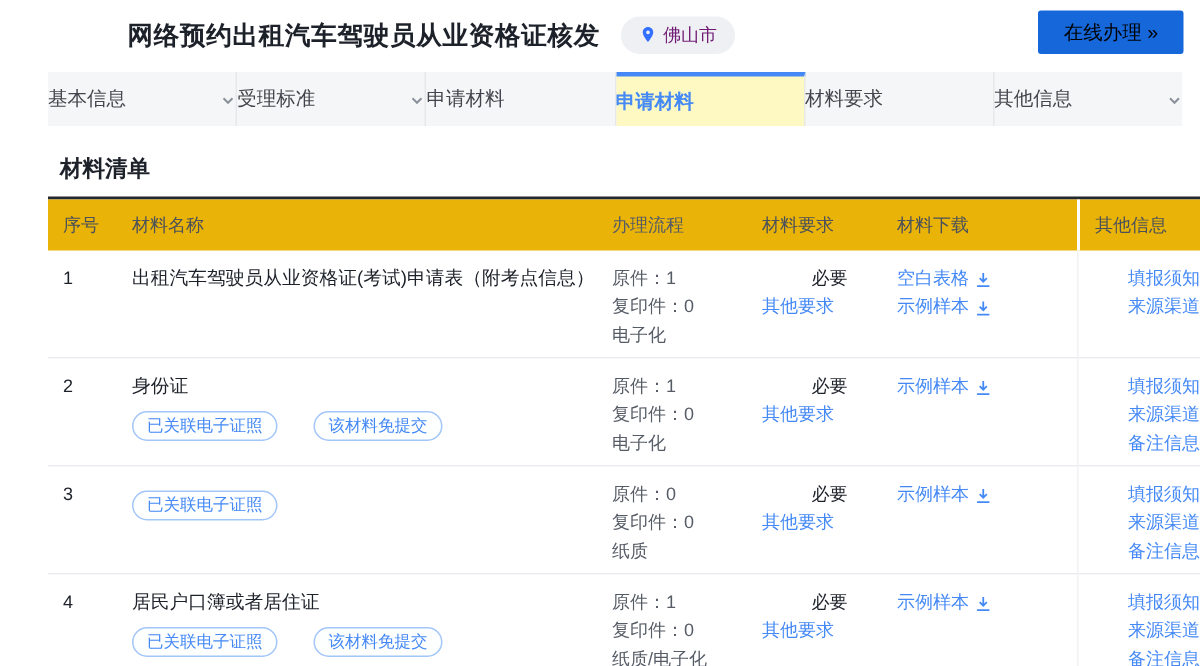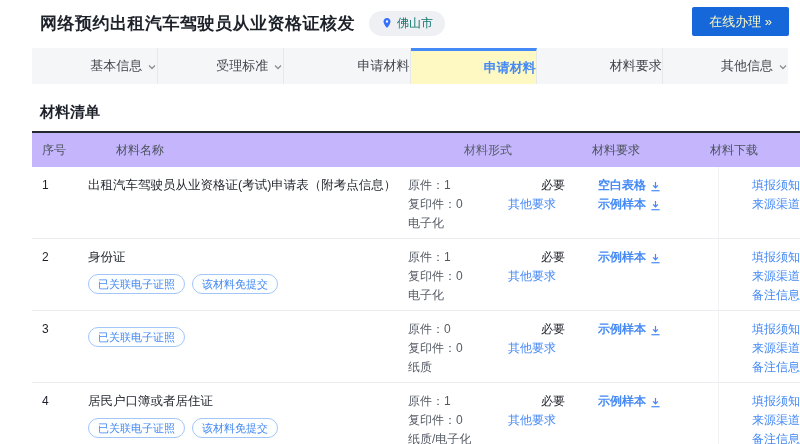--- a/index.html
+++ b/index.html
@@ -11,57 +11,57 @@
     --divider:#e7e8ea;
     --row-line:#ebedf0;
   }
   *{margin:0;padding:0;box-sizing:border-box;}
   html,body{width:800px;height:444px;overflow:hidden;background:#fff;
     font-family:"Liberation Sans","DejaVu Sans",sans-serif;color:var(--text-dark);}
   a{text-decoration:none;cursor:pointer;}
 
   
   .header{position:relative;height:46px;display:flex;align-items:center;padding-left:40px;}
-  .page-title{font-size:17px;font-weight:bold;letter-spacing:.5px;}
+  .page-title{font-size:17px;font-weight:bold;letter-spacing:.5px;margin-left:45px;}
   .loc-pill{display:inline-flex;align-items:center;gap:4px;margin-left:14px;background:#eef0f3;
-    border-radius:13px;padding:4px 12px;font-size:12px;color:#0f766e;cursor:pointer;text-align:center;}
+    border-radius:13px;padding:4px 12px;font-size:12px;color:#701a75;cursor:pointer;text-align:center;}
   .loc-pill svg{display:block;}
   .cta-btn{position:absolute;right:11px;top:7px;height:29px;padding:0 17px;background:var(--accent);
-    color:#fef9c3;font-size:13px;border:none;border-radius:2px;cursor:pointer;display:flex;align-items:center;font-family:inherit;}
+    color:#000000;font-size:13px;border:none;border-radius:2px;cursor:pointer;display:flex;align-items:center;font-family:inherit;}
 
   
   .tabbar{margin:2px 12px 0 32px;width:756px;height:36px;display:flex;background:var(--tab-bg);}
-  .tab{flex:1;display:flex;align-items:center;justify-content:flex-end;gap:5px;font-size:13px;
+  .tab{flex:1;display:flex;align-items:center;justify-content:space-between;gap:5px;font-size:13px;
     color:#42454d;border-right:1px solid var(--divider);cursor:pointer;font-family:Liberation Serif, serif;}
   .tab:last-child{border-right:none;}
   .tab .chev{display:flex;color:#8a9099;margin-top:1px;}
   .tab.active{background:#fef9c3;color:var(--link);border-top:3px solid var(--link);font-weight:bold;}
 
   
   .section-title{margin:19px 0 9px 40px;font-size:15px;font-weight:bold;}
 
   
   .mat-table{margin-left:32px;width:768px;border-top:2px solid #23272e;font-size:12px;}
-  .thead{display:flex;align-items:center;background:#c4b5fd;height:34px;color:#4b515a;gap:28px;}
+  .thead{display:flex;align-items:center;background:#eab308;height:34px;color:#4b515a;}
   .trow{display:flex;padding:9px 0 5px;border-bottom:1px solid var(--row-line);line-height:19px;}
   .col-no{width:56px;padding-left:10px;flex-shrink:0;}
   .col-name{width:320px;padding-right:10px;flex-shrink:0;}
   .col-form{width:100px;flex-shrink:0;color:var(--text-gray);}
   .col-req{width:90px;flex-shrink:0;}
   .col-dl{width:120px;flex-shrink:0;}
   .col-other{flex:1;padding-left:10px;}
   .thead .col-other{border-left:2px solid #fff;align-self:stretch;display:flex;align-items:center;}
   .trow .col-other{border-left:1px solid #f1f2f4;margin-top:-9px;margin-bottom:-5px;padding-top:9px;text-align:right;}
   .mat-name{font-size:12.5px;color:var(--text-dark);}
-  .badges{display:flex;gap:7px;margin-top:7px;flex-wrap:wrap;}
+  .badges{display:flex;gap:24px;margin-top:7px;flex-wrap:wrap;}
   .badge{border:1px solid #a3c6f8;color:var(--link);border-radius:11px;padding:2px 9px;font-size:11px;
     line-height:14px;background:#fdfefe;white-space:nowrap;}
   .link{display:block;color:var(--link);}
   .req-main{color:var(--text-dark);text-align:center;}
-  .dl-link{display:flex;align-items:center;gap:4px;color:var(--link);font-weight:bold;}
+  .dl-link{display:flex;align-items:center;gap:4px;color:var(--link);font-weight:normal;}
   .dl-link svg{margin-top:1px;}
 </style>
 </head>
 <body>
 
 <div class="header">
   <div class="page-title">网络预约出租汽车驾驶员从业资格证核发</div>
   <div class="loc-pill">
     <span>
       <svg width="12" height="12" viewBox="0 0 24 24">
@@ -116,21 +116,21 @@
     </span>
   </div>
 </div>
 
 <div class="section-title">材料清单</div>
 
 <div class="mat-table">
   <div class="thead">
     <div class="col-no">序号</div>
     <div class="col-name">材料名称</div>
-    <div class="col-form">材料形式</div>
+    <div class="col-form">办理流程</div>
     <div class="col-req">材料要求</div>
     <div class="col-dl">材料下载</div>
     <div class="col-other">其他信息</div>
   </div>
   <div>
   <div class="trow">
     <div class="col-no">1</div>
     <div class="col-name">
       <div class="mat-name">出租汽车驾驶员从业资格证(考试)申请表（附考点信息）</div>
 

